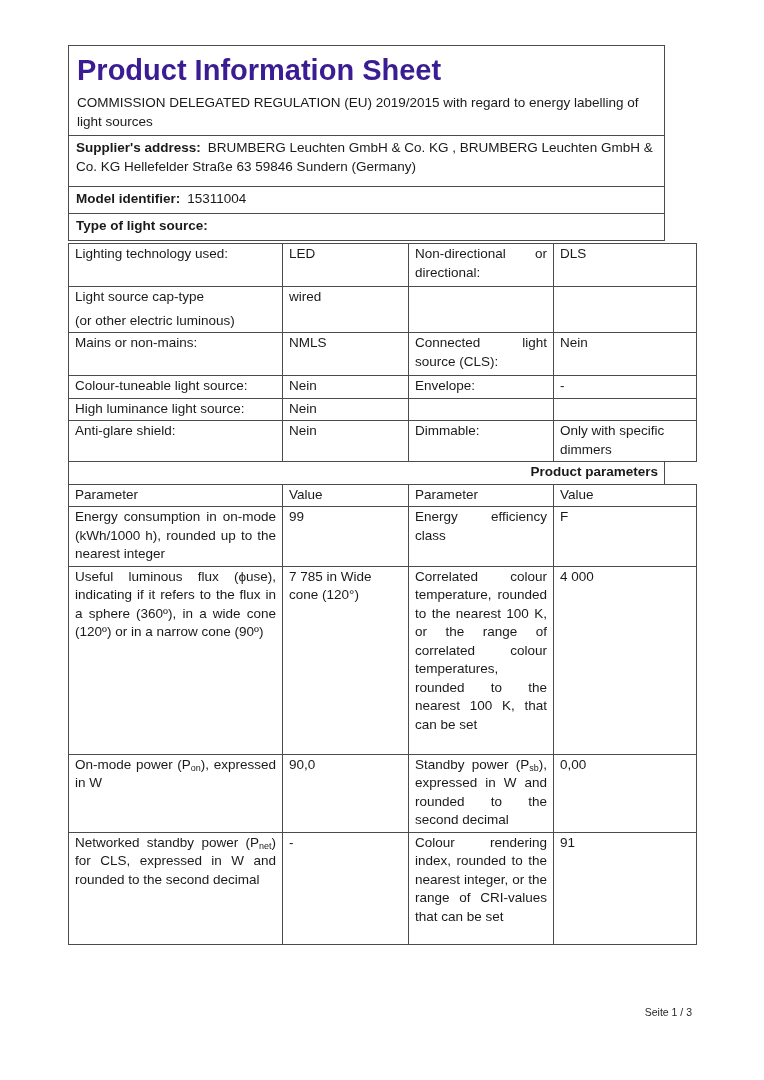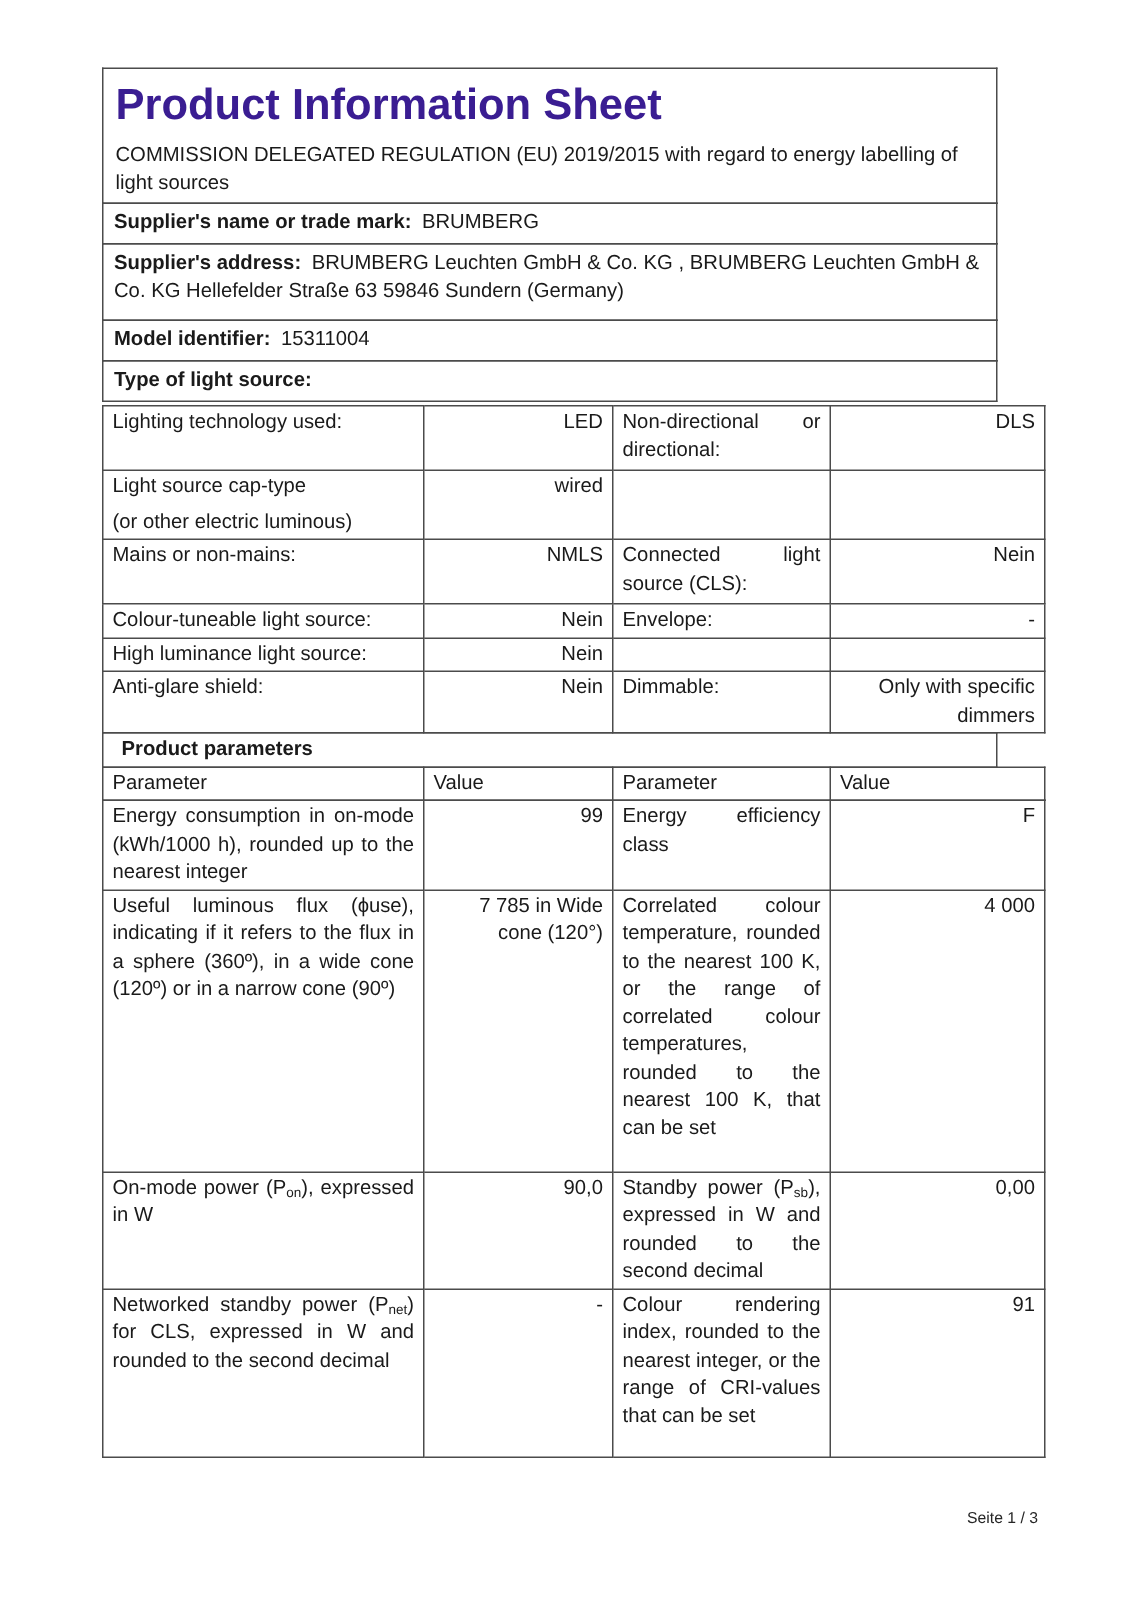--- a/index.html
+++ b/index.html
@@ -13,23 +13,23 @@
   table { border-collapse:collapse; table-layout:fixed; width:597px; margin-top:-1px; }
   table.first { margin-top:0; }
   table.gap { margin-top:2px; }
   td {
     border:1px solid #4b4b4b; vertical-align:top;
     font-size:13.5px; line-height:18.5px; padding:1px 6px 2px;
   }
   td.hdr { padding:3px 7px 4px; }
   .b { font-weight:bold; }
   .lv { margin-left:7px; }
-  .val { text-align:right; }
+  .val { text-align:left; }
   .just { text-align:justify; }
-  .center { text-align:left;padding-left:12px; }
+  .center { text-align:right;padding-left:12px; }
   .title-cell { padding:6px 8px 4px; }
   .doc-title { font-size:29px; line-height:34px; font-weight:bold; margin:1px 0 7px 0; color:#3a1d92; }
   .regulation { font-size:13.5px; line-height:18.5px; }
   sub { font-size:9px; line-height:0; vertical-align:-2px; }
   .cap2 { margin-top:5px; }
   tr.h21 { height:21px; } tr.h22 { height:22px; } tr.h27 { height:27px; }
   tr.h41 { height:41px; } tr.h43 { height:43px; } tr.h51 { height:51px; }
   tr.h59 { height:59px; } tr.h77 { height:77px; } tr.h88 { height:88px; }
   tr.h112 { height:112px; } tr.h188 { height:188px; }
   .footer { position:absolute; top:1005px; right:72px; font-size:10.5px; line-height:14px; color:#262626; }
@@ -43,29 +43,20 @@
     <tbody>
         <tr class="h88">
       <td class="title-cell">
         <h1 class="doc-title" style="color: rgb(58, 29, 146);">Product Information Sheet</h1>
         <div class="regulation">COMMISSION DELEGATED REGULATION (EU) 2019/2015 with regard to energy labelling of light sources</div>
       </td>
     </tr>
   </tbody>
     </table>
 
-  <table>
-    <tbody>
-        <tr class="h27">
-      <td class="hdr">
-        <span class="b">Supplier's name or trade mark:</span><span class="lv">BRUMBERG</span>
-      </td>
-    </tr>
-  </tbody>
-    </table>
 
   <table>
     <tbody>
         <tr class="h51">
       <td class="hdr">
         <span class="b">Supplier's address:</span><span class="lv">BRUMBERG Leuchten GmbH &amp; Co. KG , BRUMBERG Leuchten GmbH &amp; Co. KG Hellefelder Straße 63 59846 Sundern (Germany)</span>
       </td>
     </tr>
   </tbody>
     </table>

